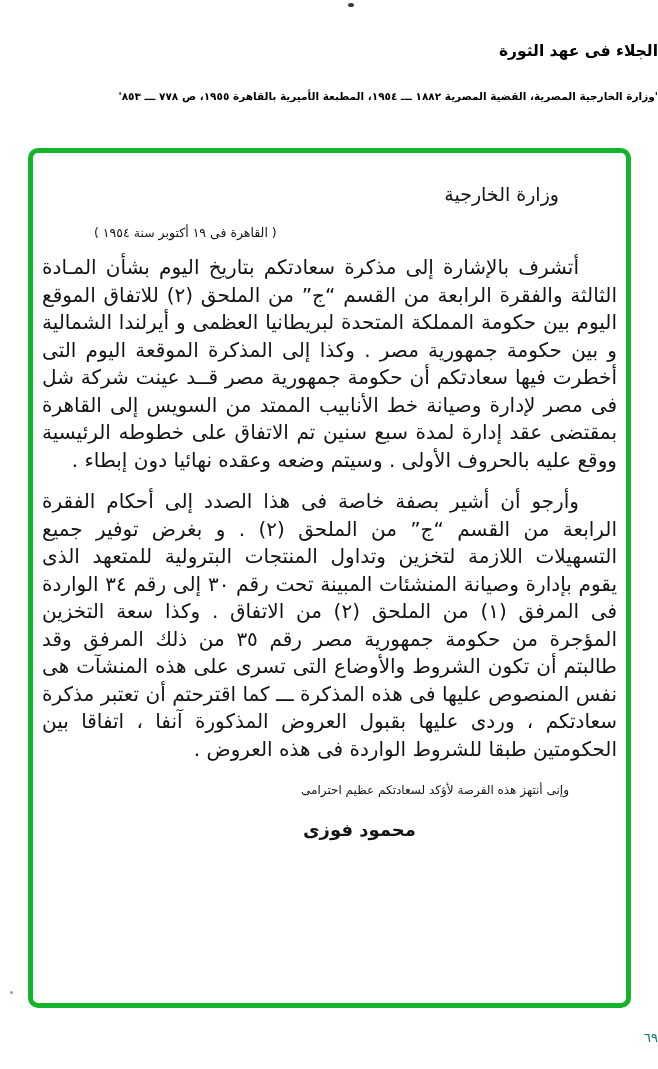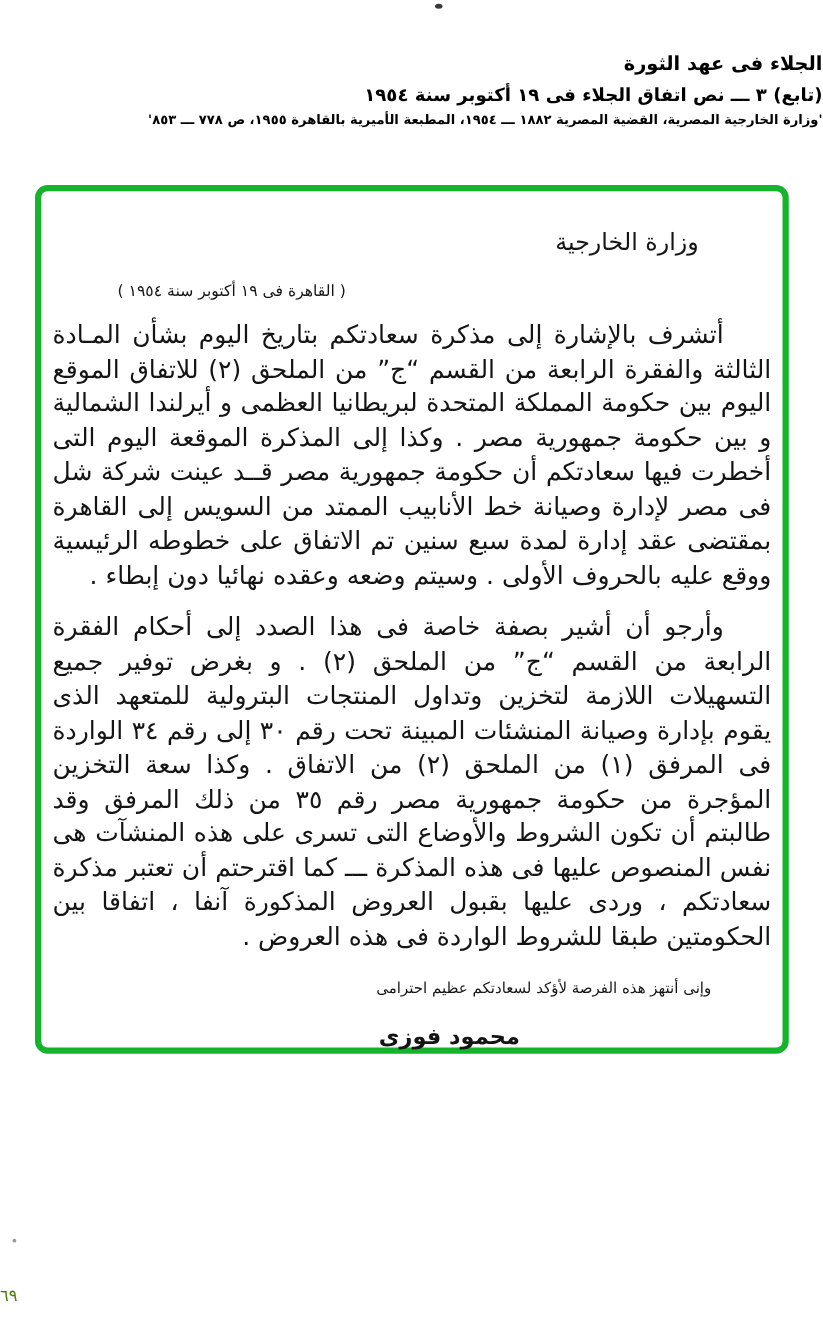--- a/index.html
+++ b/index.html
@@ -29,21 +29,21 @@
   .hdr-title    { top: 42px;  font-size: 15.5px; }
   .hdr-subtitle { top: 69px;  font-size: 14.5px; }
   .hdr-source   { top: 90px; font-size: 10.5px; letter-spacing: 0.2px; }
 
   
   .frame {
     position: absolute;
     left: 28px;
     top: 148px;
     width: 603px;
-    height: 695px;
+    height: 860px;
     box-sizing: border-box;
     border: 5px solid #15b42c;
     border-radius: 10px;
     padding: 0 9px;
   }
   .ministry {
     margin: 30px 58px 0 0;
     text-align: right;
     font-size: 19px;
   }
@@ -79,41 +79,40 @@
     font-size: 18px;
     font-weight: 600;
   }
 
   
   .page-number {
     position: absolute;
     top: 1030px;
     left: 0;
     width: 100%;
-    text-align: left;
+    text-align: right;
     font-size: 13px;
-    color: #4d7c0f;
+    color: #0f766e;
   }
 
   
   .speck { position: absolute; background: #3a3a3a; border-radius: 50%; }
   .speck-top  { left: 348px; top: 3px;   width: 6px; height: 4px; }
   .speck-left { left: 10px;  top: 991px; width: 3px; height: 3px; background:#9a9a9a; }
 </style>
 </head>
 <body>
 
 <div class="page">
 
   <div class="speck speck-top"></div>
   <div class="speck speck-left"></div>
 
   <div class="hdr hdr-title">الجلاء فى عهد الثورة</div>
 
-  <div class="hdr hdr-subtitle">(تابع) ٣ ـــ نص اتفاق الجلاء فى ١٩ أكتوبر سنة ١٩٥٤</div>
 
   <div class="hdr hdr-source">'وزارة الخارجية المصرية، القضية المصرية ١٨٨٢ ـــ ١٩٥٤، المطبعة الأميرية بالقاهرة ١٩٥٥، ص ٧٧٨ ـــ ٨٥٣'</div>
 
   <div class="frame" style="border-color: rgb(21, 180, 44);">
 
     <div class="ministry">وزارة الخارجية</div>
 
     <div class="dateline">( القاهرة فى ١٩ أكتوبر سنة ١٩٥٤ )</div>
 
 

